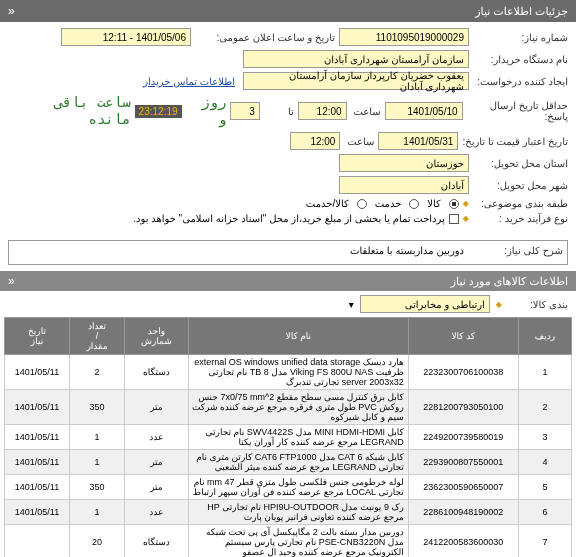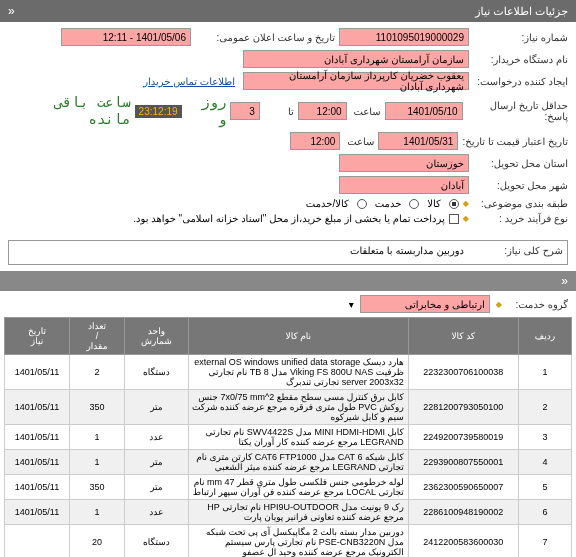--- a/index.html
+++ b/index.html
@@ -29,21 +29,21 @@
 }
 .label {
   color: #333;
   font-size: 10px;
   min-width: 95px;
   text-align: right;
 }
 .label-tiny { min-width: 30px; }
 .field {
   border: 1px solid #999;
-  background: #fca5a5;
+  background: #fef9c3;
   padding: 2px 4px;
   font-size: 10px;
   height: 18px;
   display: inline-flex;
   align-items: center;
 }
 .field-long { width: 226px; }
 .field-med { width: 130px; }
 .field-num { width: 50px; }
 .link-text { color: #1a4ba8; text-decoration: underline; font-size: 10px; margin-right: 4px; }
@@ -182,25 +182,26 @@
 </div>
 
 <div class="desc-box">
   <div class="row">
     <span class="label">شرح کلی نیاز:</span>
     <span>دوربین مداربسته با متعلقات</span>
   </div>
 </div>
 
 <div class="sub-header">
+  <span>اطلاعات کالاهای مورد نیاز</span>
   <span class="collapse-icon">«</span>
 </div>
 
 <div class="group-row">
-  <span class="label" style="min-width:60px">گروه خدمت:</span>
+  <span class="label" style="min-width:60px">بندی کالا:</span>
   <span class="bullet">◆</span>
   <span class="field field-med">ارتباطی و مخابراتی</span>
   <span>▾</span>
 </div>
 
 <div class="table-wrap">
 <table>
   <thead>
     <tr>
       <th class="col-idx">ردیف</th>

